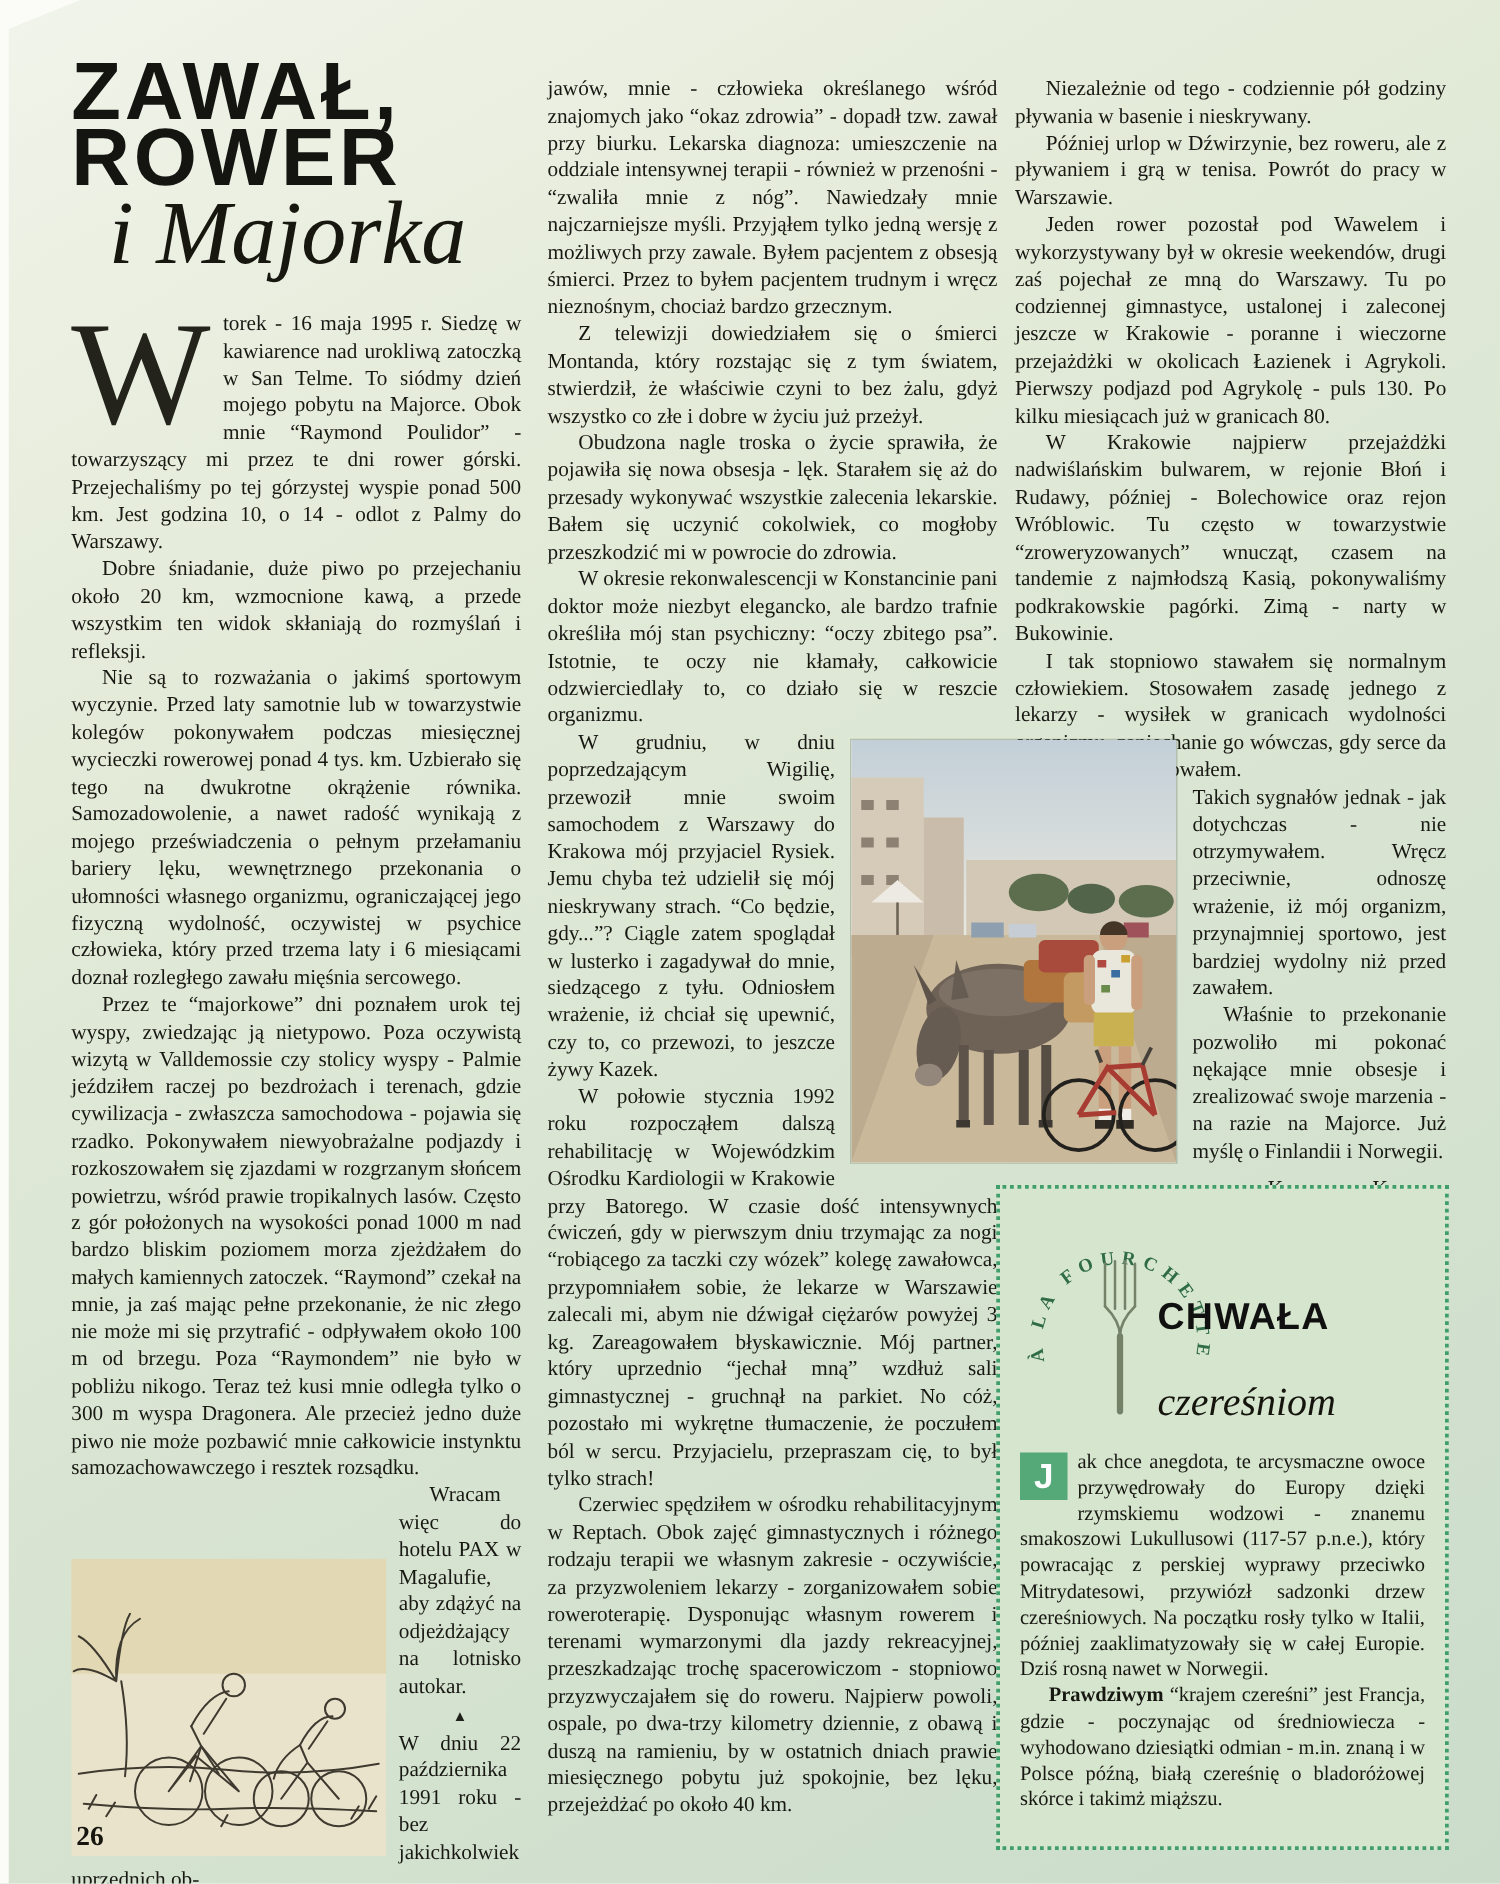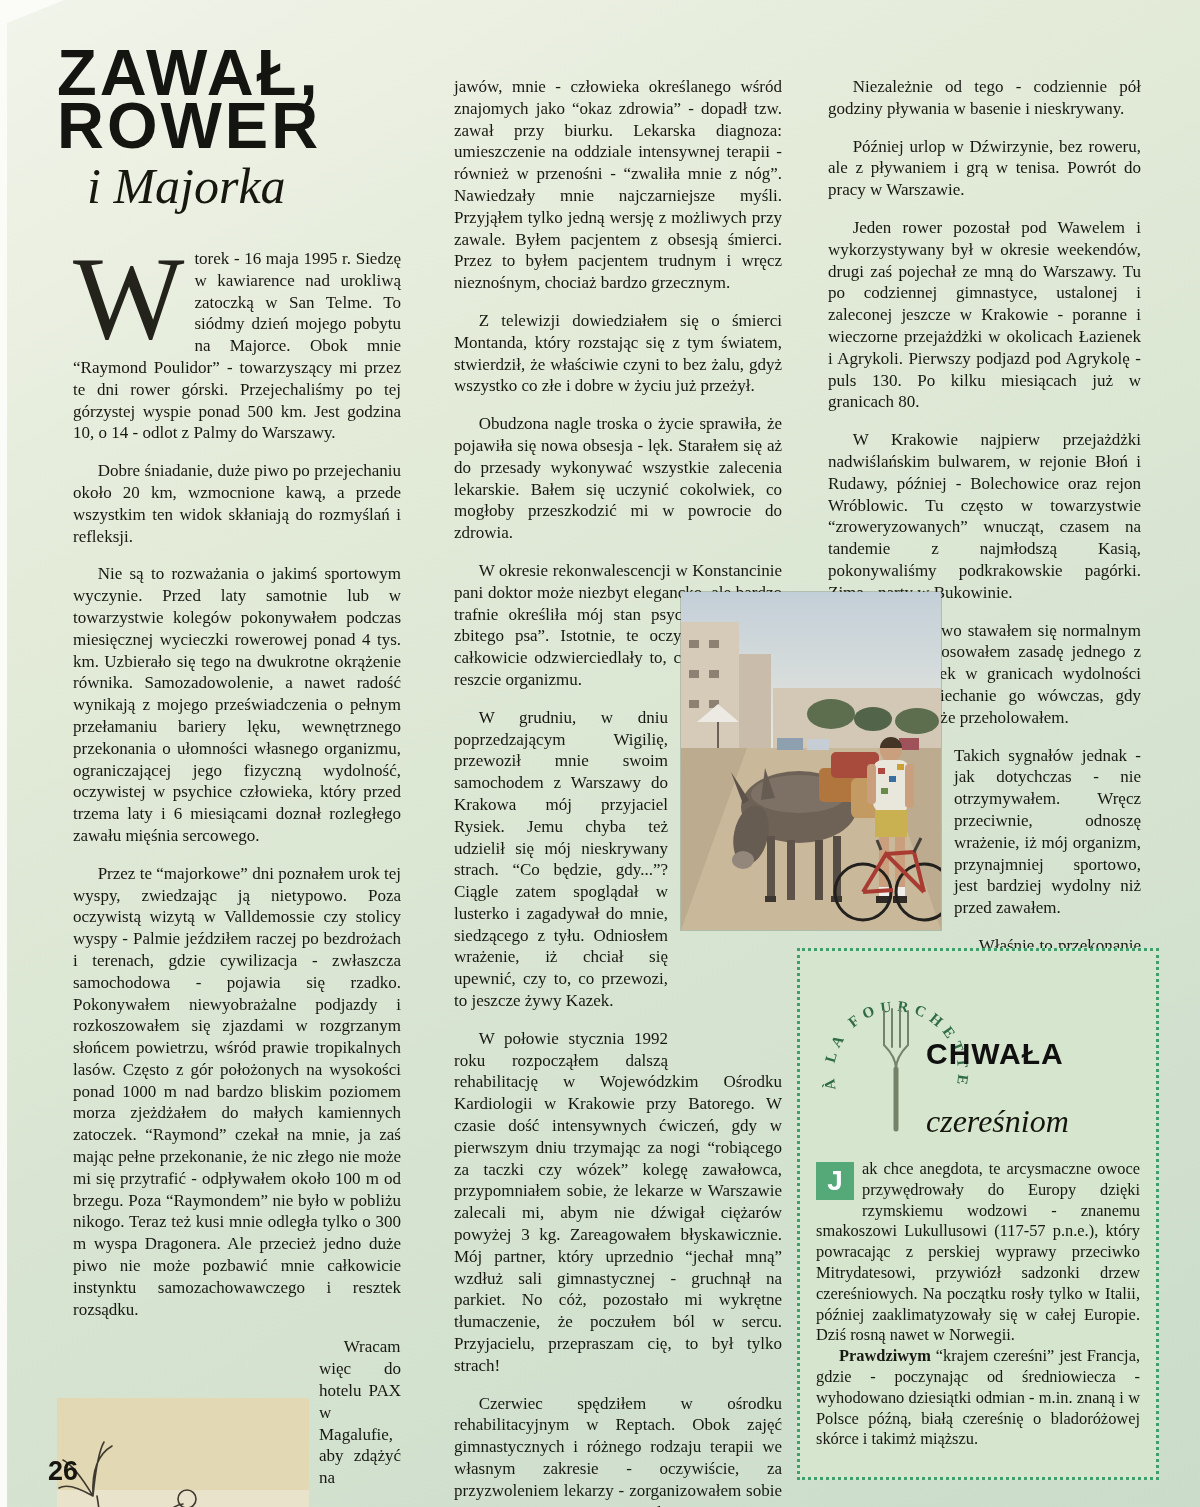--- a/index.html
+++ b/index.html
@@ -4,30 +4,30 @@
 <style>
   html,body{margin:0;padding:0;background:#f6f6f2;}
   .page{position:relative;width:1200px;height:1507px;overflow:hidden;
     background:linear-gradient(150deg,#f1f4ea 0%,#e4ebd9 28%,#d9e5d2 55%,#cbdccb 100%);
     font-family:"Liberation Serif",serif;color:#181813;}
   .edge-left{position:absolute;left:0;top:0;width:7px;height:100%;background:#fbfbf7;}
   .corner-tear{position:absolute;left:0;top:0;width:0;height:0;
     border-top:26px solid #fbfbf7;border-right:64px solid transparent;}
 
   .col{position:absolute;font-size:17px;line-height:21.8px;text-align:justify;}
-  .col p{margin:16px;text-indent:1.45em;}
+  .col p{margin:0;text-indent:1.45em;}
   .col p.noindent{text-indent:0;}
   #col1{left:57px;top:46px;width:360px;}
   #col2{left:438px;top:60px;width:360px;}
   #col3{left:812px;top:60px;width:345px;}
 
   .title-block{margin-bottom:28px;}
   .t1{font-family:"Liberation Sans",sans-serif;font-weight:800;font-size:65px;
       line-height:53px;letter-spacing:3px;text-align:left;padding-right:26px;color:#141411;}
-  .t2{font-style:italic;font-size:50px;line-height:68px;padding-left:30px;color:#17170f;}
+  .t2{font-style:italic;font-size:72px;line-height:68px;padding-left:30px;color:#17170f;}
 
   .dropcap{float:left;font-size:118px;line-height:90px;padding:6px 10px 0 0;color:#23231b;}
 
   .marker{text-align:center;font-size:12px;line-height:18px;margin:4px 0 2px;color:#20201a;}
 
   .spacer2{float:right;width:120px;height:362px;margin-left:10px;}
   .spacer3{float:left;width:132px;height:346px;margin-right:10px;}
   .illu-float{float:left;width:252px;height:300px;margin-right:10px;display:flex;align-items:flex-end;}
   .illu-float svg{display:block;}
 
@@ -46,22 +46,22 @@
     letter-spacing:1px;color:#101010;line-height:34px;}
   .fbox-t2{font-style:italic;font-size:32px;line-height:36px;color:#15150e;margin-top:32px;}
   .fbox-text{position:absolute;left:16px;right:16px;top:208px;font-size:16.4px;
     line-height:20.8px;text-align:justify;}
   .fbox-text p{margin:0;text-indent:1.4em;}
   .fbox-text p.noindent{text-indent:0;}
   .dropJ{float:left;width:38px;height:38px;margin:3px 8px 2px 0;background:#55a878;
     color:#fff;font-family:"Liberation Sans",sans-serif;font-weight:700;font-size:28px;
     display:flex;align-items:center;justify-content:center;}
 
-  .page-number{position:absolute;left:48px;top:1456px;font-family:Liberation Sans, sans-serif;
-    font-weight:800;font-size:27px;color:#16160f;}
+  .page-number{position:absolute;left:61px;top:1456px;font-family:Liberation Serif, serif;
+    font-weight:800;font-size:22px;color:#16160f;}
 </style>
 </head>
 <body>
 
 <div class="page">
   <div class="edge-left"></div>
   <div class="corner-tear"></div>
 
   <section id="col1" class="col">
     <header class="title-block">

